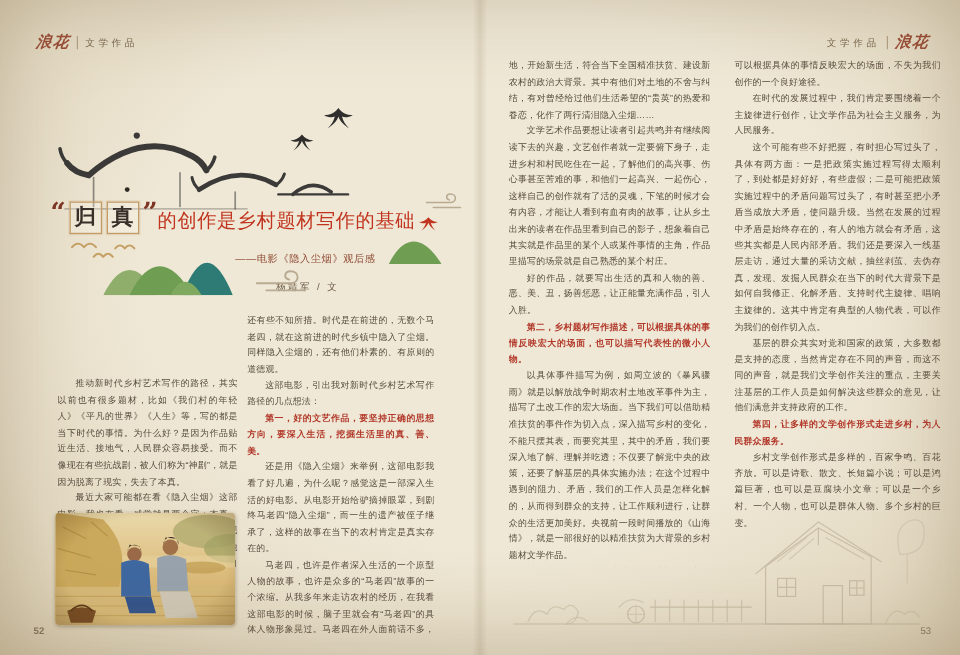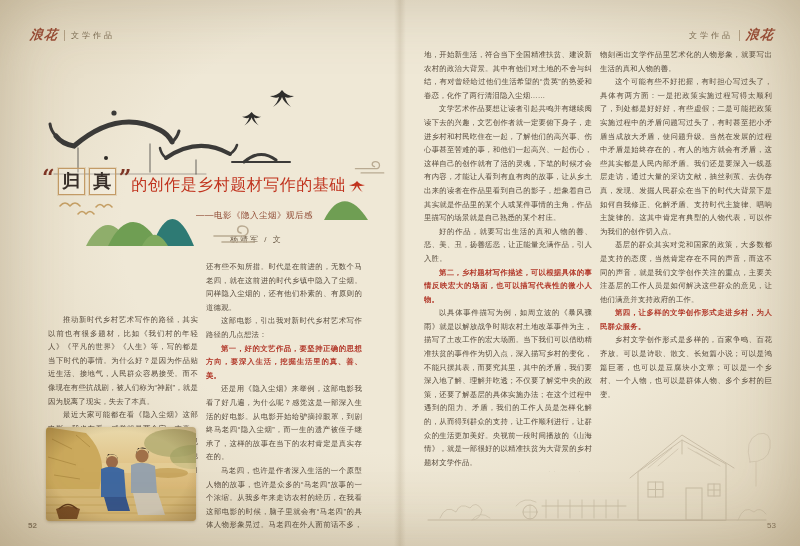--- a/index.html
+++ b/index.html
@@ -42,21 +42,21 @@
     color:#39302a; background:rgba(255,252,244,.25); }
   .title-dot { position:absolute; left:76px; top:146px; width:4px; height:4px; border-radius:50%; background:#2d2a26; }
   .title-main { font-size:16px; font-weight:normal; color:#c1341f; letter-spacing:.5px;
     margin-left:0; line-height:20px; }
   .subtitle { position:absolute; left:168px; top:200px; font-size:8.5px; color:#8f4a34; letter-spacing:.5px;text-align:right; }
   .author   { position:absolute; left:202px; top:224px; font-size:8px; color:#6b5a46; letter-spacing:2px; }
 
   
   .cols { position:absolute; display:flex; }
   .page-left  .cols { left:20px; top:250px; gap:8px;align-items:center; }
-  .page-right .cols { left:16px; top:38px;  gap:8px; }
+  .page-right .cols { left:16px; top:38px;  gap:20px; }
   .col { overflow:hidden; }
   .col-l1 { width:150px; height:166px; }
   .col-l2 { width:156px; height:272px; }
   .col-r1 { width:168px; height:424px; }
   .col-r2 { width:172px; height:392px; }
 
   .para { margin:0; font-size:7.4px; line-height:13.6px; text-align:justify;
     color:#574b3d; letter-spacing:.2px; }
   .para-normal, .para-heading { text-indent:15px; }
   .para-cont { text-indent:0; }
@@ -277,21 +277,22 @@
     <div class="cols">
       <div class="col col-r1">
           <p class="para para-cont">地，开始新生活，符合当下全国精准扶贫、建设新农村的政治大背景。其中有他们对土地的不舍与纠结，有对曾经给过他们生活希望的“贵英”的热爱和眷恋，化作了两行清泪隐入尘烟……</p>
           <p class="para para-normal">文学艺术作品要想让读者引起共鸣并有继续阅读下去的兴趣，文艺创作者就一定要俯下身子，走进乡村和村民吃住在一起，了解他们的高兴事、伤心事甚至苦难的事，和他们一起高兴、一起伤心，这样自己的创作就有了活的灵魂，下笔的时候才会有内容，才能让人看到有血有肉的故事，让从乡土出来的读者在作品里看到自己的影子，想象着自己其实就是作品里的某个人或某件事情的主角，作品里描写的场景就是自己熟悉的某个村庄。</p>
           <p class="para para-normal">好的作品，就要写出生活的真和人物的善、恶、美、丑，扬善惩恶，让正能量充满作品，引人入胜。</p>
           <p class="para para-heading">第二，乡村题材写作描述，可以根据具体的事情反映宏大的场面，也可以描写代表性的微小人物。</p>
           <p class="para para-normal">以具体事件描写为例，如周立波的《暴风骤雨》就是以解放战争时期农村土地改革事件为主，描写了土改工作的宏大场面。当下我们可以借助精准扶贫的事件作为切入点，深入描写乡村的变化，不能只摆其表，而要究其里，其中的矛盾，我们要深入地了解、理解并吃透；不仅要了解党中央的政策，还要了解基层的具体实施办法；在这个过程中遇到的阻力、矛盾，我们的工作人员是怎样化解的，从而得到群众的支持，让工作顺利进行，让群众的生活更加美好。央视前一段时间播放的《山海情》，就是一部很好的以精准扶贫为大背景的乡村题材文学作品。</p>
           <p class="para para-normal">以微小人物的故事，映射时代的变迁，人心的改变。“时位之移人也”，路遥的《人生》讲的是小人物的爱情故事，通过映射时代变迁下产生“高加林”悲剧式人物的故事，告诫人们：人生的道路虽然漫长，但紧要处常常只有几步，特别是当人年轻的时候。</p>
         </div>
       <div class="col col-r2">
-          <p class="para para-cont">物刻画出文学作品里艺术化的人物形象，就要写出生活的真和人物的善。</p>
+          <p class="para para-cont">可以根据具体的事情反映宏大的场面，不失为我们创作的一个良好途径。</p>
+          <p class="para para-normal">在时代的发展过程中，我们肯定要围绕着一个主旋律进行创作，让文学作品为社会主义服务，为人民服务。</p>
           <p class="para para-normal">这个可能有些不好把握，有时担心写过头了，具体有两方面：一是把政策实施过程写得太顺利了，到处都是好好好，有些虚假；二是可能把政策实施过程中的矛盾问题写过头了，有时甚至把小矛盾当成放大矛盾，使问题升级。当然在发展的过程中矛盾是始终存在的，有人的地方就会有矛盾，这些其实都是人民内部矛盾。我们还是要深入一线基层走访，通过大量的采访文献，抽丝剥茧、去伪存真，发现、发掘人民群众在当下的时代大背景下是如何自我修正、化解矛盾、支持时代主旋律、唱响主旋律的。这其中肯定有典型的人物代表，可以作为我们的创作切入点。</p>
           <p class="para para-normal">基层的群众其实对党和国家的政策，大多数都是支持的态度，当然肯定存在不同的声音，而这不同的声音，就是我们文学创作关注的重点，主要关注基层的工作人员是如何解决这些群众的意见，让他们满意并支持政府的工作。</p>
           <p class="para para-heading">第四，让多样的文学创作形式走进乡村，为人民群众服务。</p>
           <p class="para para-normal">乡村文学创作形式是多样的，百家争鸣、百花齐放。可以是诗歌、散文、长短篇小说；可以是鸿篇巨著，也可以是豆腐块小文章；可以是一个乡村、一个人物，也可以是群体人物、多个乡村的巨变。</p>
         </div>
     </div>
 
     <div class="page-num">53</div>
   </div>
 

